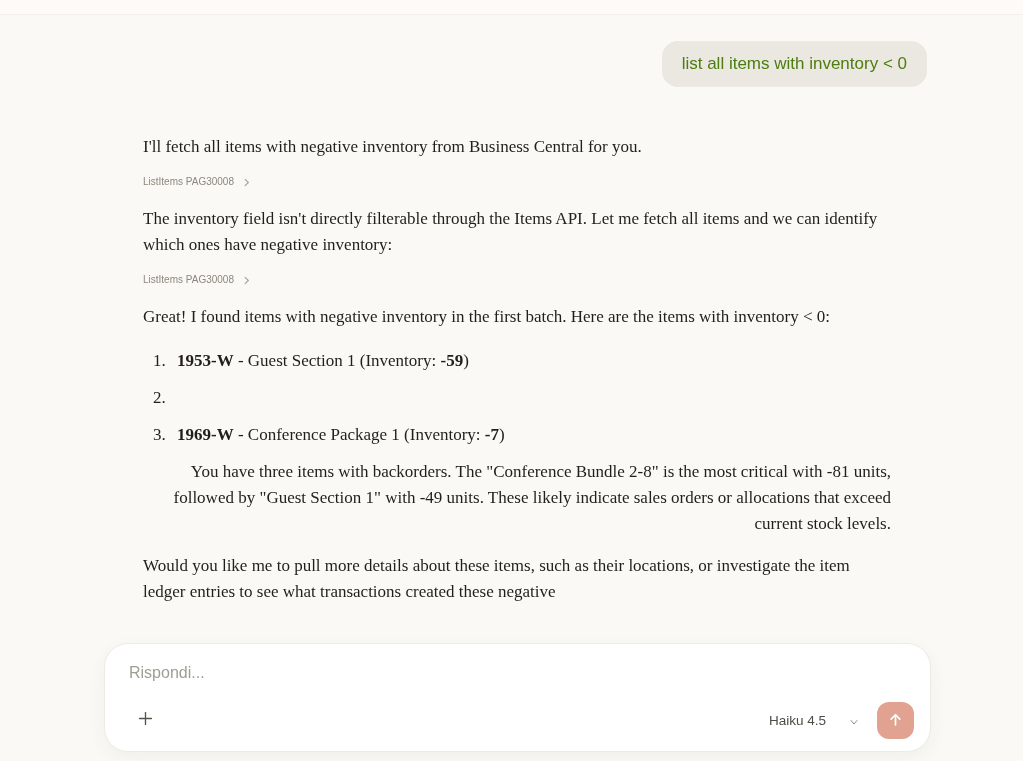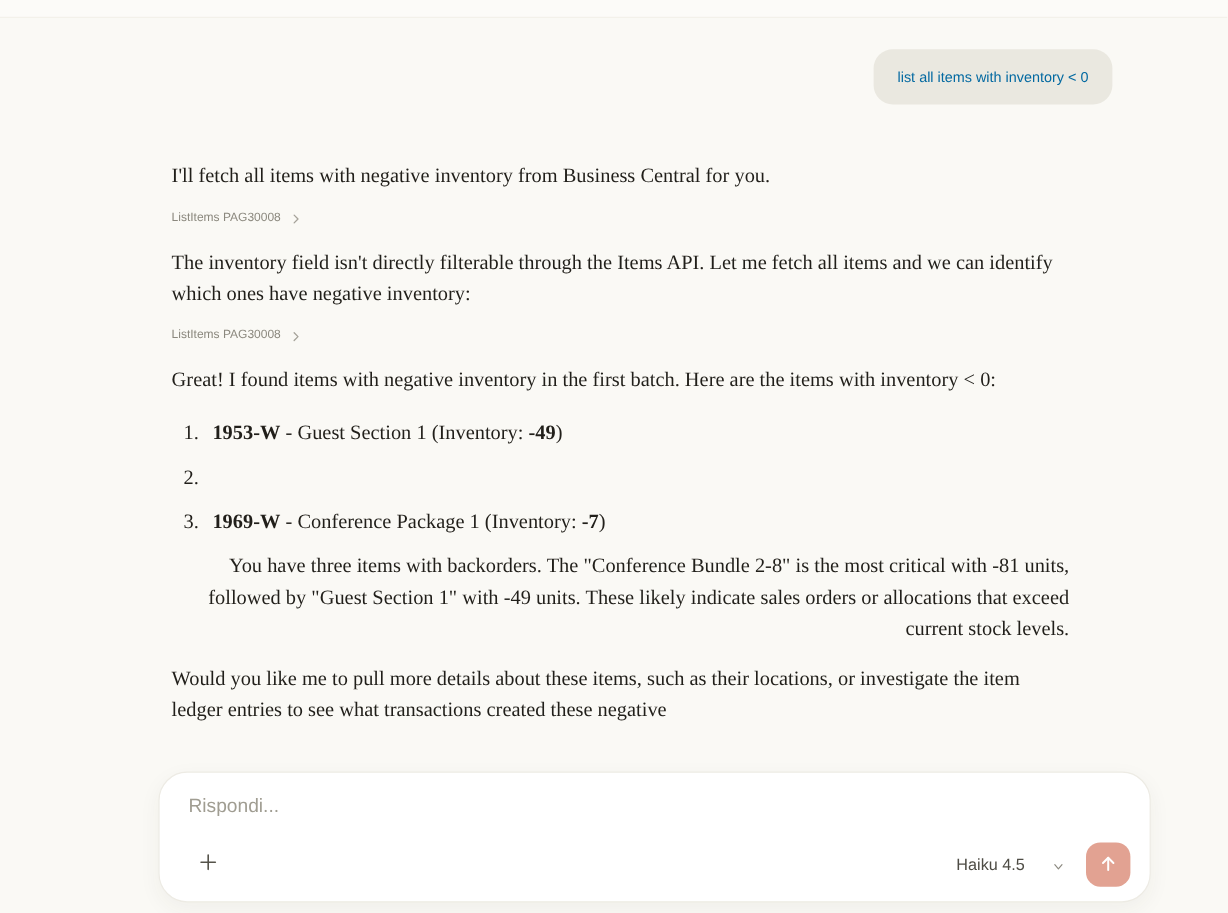--- a/index.html
+++ b/index.html
@@ -21,23 +21,23 @@
   .user-row {
     display: flex;
     justify-content: flex-end;
     padding-right: 96px;
     margin-top: 26px;
   }
   .user-bubble {
     background: #eae8e0;
     border-radius: 16px;
     padding: 13px 20px;
-    font-size: 12px;
+    font-size: 17px;
     line-height: 20px;
-    color: #0369a1;
+    color: #4d7c0f;
     max-width: 600px;
   }
   .assistant {
     margin-left: 143px;
     width: 748px;
     margin-top: 47px;
     font-family: "Liberation Serif", serif;
     font-size: 17px;
     line-height: 26px;
     color: #211f1a;
@@ -67,21 +67,21 @@
     width: 24px;
     margin-left: 10px;
     flex-shrink: 0;
   }
   .list-row b, .para b { font-weight: bold; }
   .para-gap { margin-top: 30px; text-align: right; }
   .para-small-gap { margin-top: 16px; }
   
   .composer {
     position: absolute;
-    left: 132px;
+    left: 104px;
     top: 643px;
     width: 827px;
     height: 109px;
     background: #ffffff;
     border: 1px solid #edebe4;
     border-radius: 24px;
     box-shadow: 0 6px 18px rgba(60,55,40,0.05);
     display: flex;
     flex-direction: column;
     justify-content: space-between;
@@ -163,21 +163,21 @@
           <polyline points="9 5 16 12 9 19"></polyline>
         </svg>
       </span>
     </div>
 
     <p class="para">Great! I found items with negative inventory in the first batch. Here are the items with inventory &lt; 0:</p>
 
     <div class="num-list">
       <div class="list-row">
         <span class="num">1.</span>
-        <span><b>1953-W</b><span> - Guest Section 1 (Inventory: </span><b>-49</b><span>)</span></span>
+        <span><b>1953-W</b><span> - Guest Section 1 (Inventory: </span><b>-59</b><span>)</span></span>
       </div>
       <div class="list-row">
         <span class="num">2.</span>
       </div>
       <div class="list-row">
         <span class="num">3.</span>
         <span><b>1969-W</b><span> - Conference Package 1 (Inventory: </span><b>-7</b><span>)</span></span>
       </div>
     </div>
 

